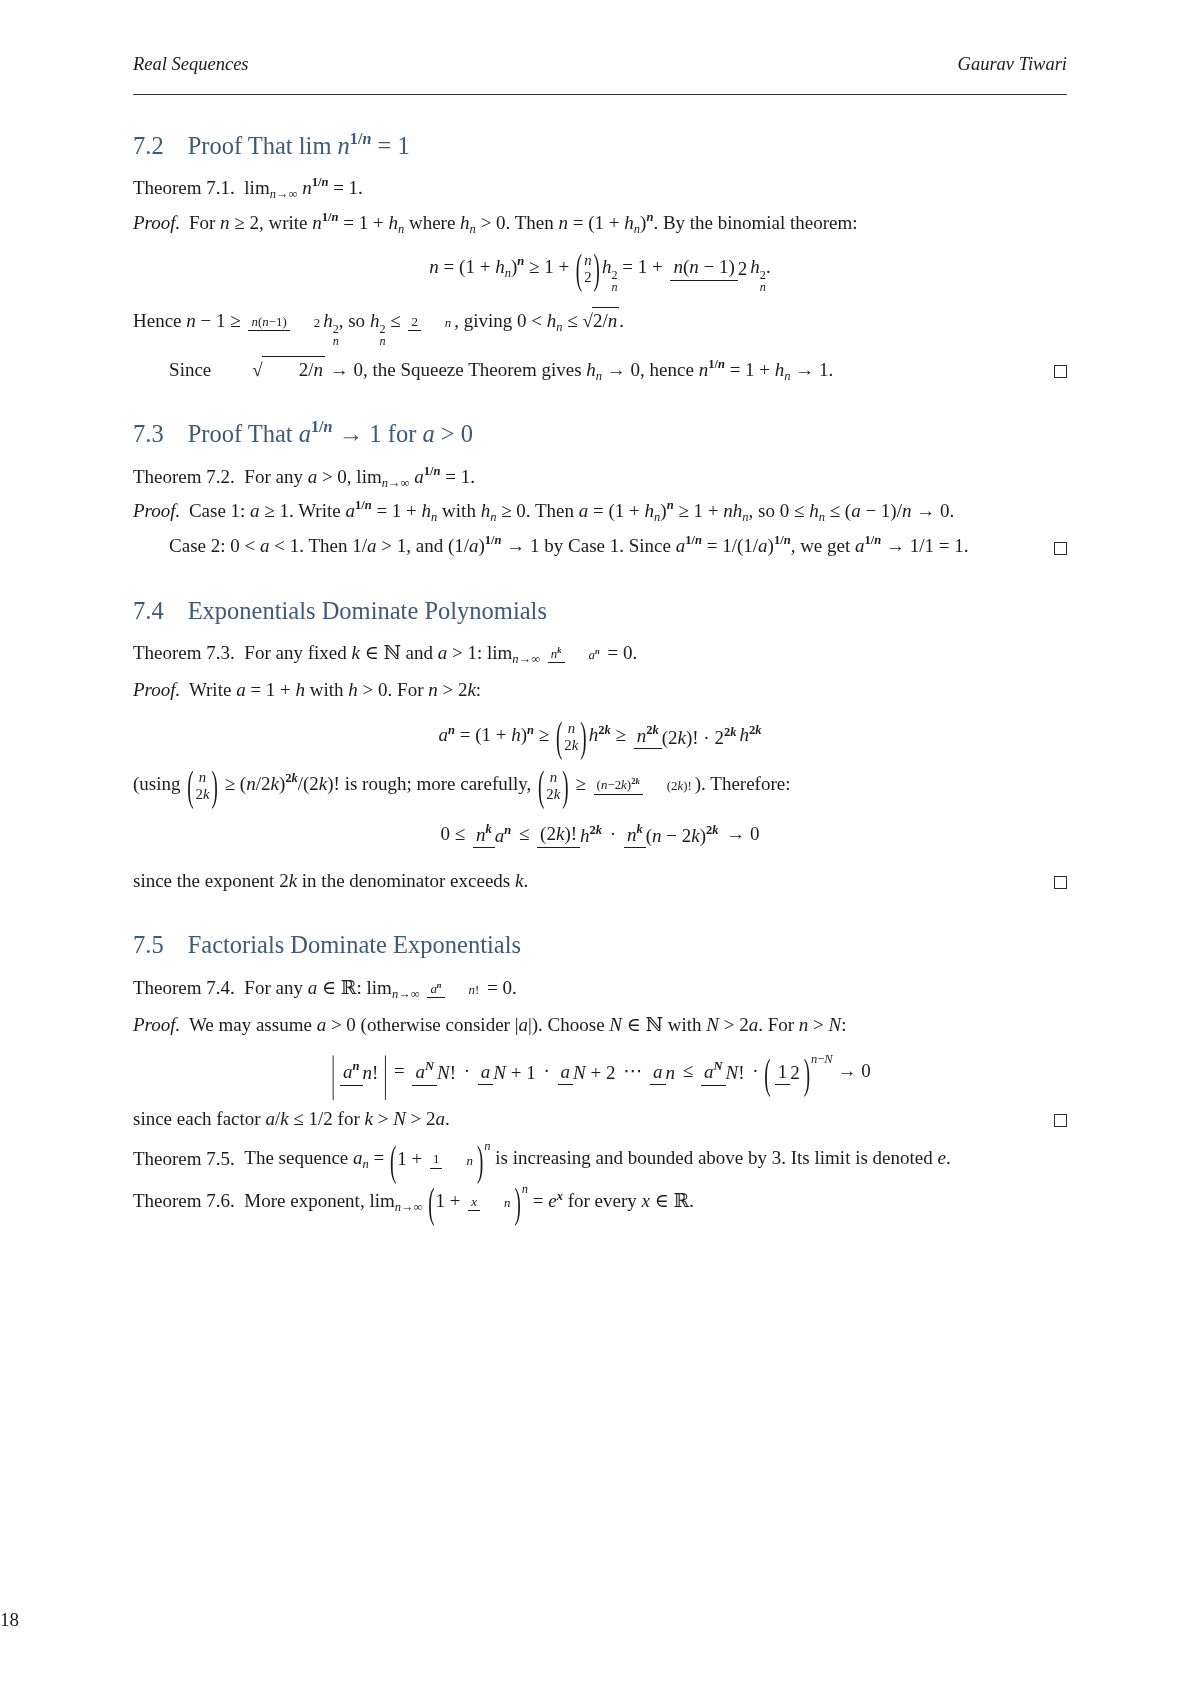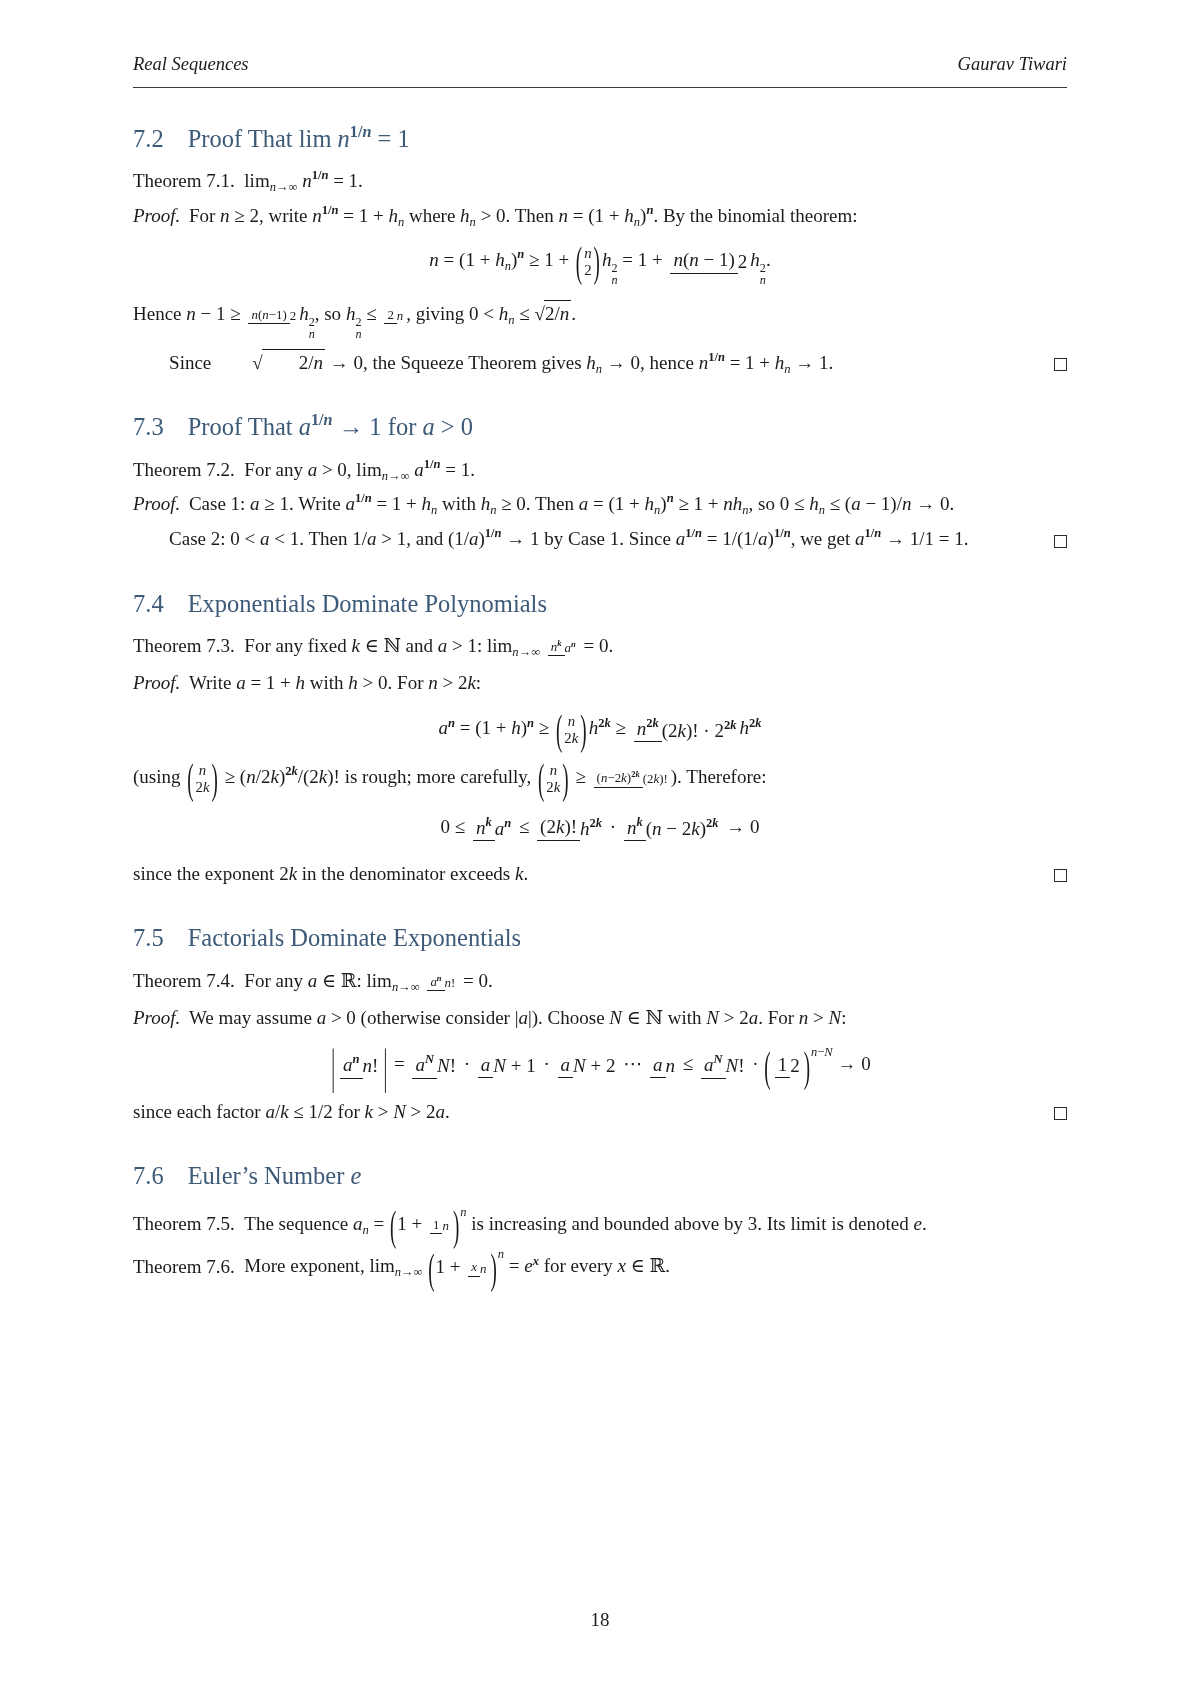--- a/index.html
+++ b/index.html
@@ -7,21 +7,21 @@
   body {
     width:1200px; height:1697px; overflow:hidden; position:relative;
     font-family:"Liberation Serif","DejaVu Serif",serif;
     color:var(--text,#1b1b1b);
     font-size:19px; line-height:1.4;
   }
   .page { padding:52px 133px 0 133px; position:relative; height:100%; }
 
   
   .hdr { display:flex; justify-content:space-between; font-style:italic;
-         font-size:18.5px; padding-bottom:9px; border-bottom:1.4px solid #3a3a3a; }
+         font-size:18.5px; padding-bottom:16px; border-bottom:1.4px solid #3a3a3a; }
 
   
   h2.h { color:var(--heading,#3d5a78); font-weight:normal; font-size:24.5px;
          line-height:1.2; margin:36px 0 15px 0; }
   h2.h .h-num { margin-right:24px; }
 
   p.para { margin:8px 0; }
   p.indent { text-indent:1.9em; }
   .qed-holder { position:relative; padding-right:24px; }
   .qed { position:absolute; right:0; bottom:5px; width:13px; height:13px;
@@ -36,34 +36,34 @@
   .m-link { color:var(--link,#3465a4); }
   .m-sup { font-size:0.66em; vertical-align:0.6em; line-height:1;font-weight:bold; }
   .m-sub { font-size:0.66em; vertical-align:-0.3em; line-height:1; }
   .m-hsup { font-size:0.66em; vertical-align:1.15em; line-height:1; }
   .m-ss { display:inline-flex; flex-direction:column; align-items:flex-start;
           font-size:0.64em; line-height:1.02; vertical-align:-0.45em; }
   .m-frac { display:inline-flex; flex-direction:row; align-items:center;
             vertical-align:middle; line-height:1.2; margin:6px 3px; text-align:center; }
   .m-num { border-bottom:1.3px solid currentColor; padding:0 3px 1px 3px; }
   .m-den { padding-top:1px; }
-  .m-sfrac { font-size:0.68em; line-height:1.12; }
+  .m-sfrac { font-size:0.68em; line-height:1.12;gap:24px; }
   .m-binom { display:inline-flex; align-items:center; vertical-align:middle; margin:0 1px; }
   .m-bstack { display:inline-flex; flex-direction:column; align-items:center;
               font-size:0.78em; line-height:1.12; padding:0 1px; }
   .m-bigp { display:inline-block; transform:scaleY(2.25) scaleX(1.0);
             font-weight:300; line-height:1; margin:0 1px; }
   .m-pgroup { display:inline-flex; align-items:center; vertical-align:middle; }
   .m-bigbar { display:inline-block; transform:scaleY(2.5); font-weight:300;
               line-height:1; margin:0 2px; }
   .m-sqrt { display:inline-flex; align-items:baseline; }
   .m-rad { margin-right:-1px; }
   .m-radicand { border-top:1.3px solid currentColor; padding:0 2px 0 1px; }
 
-  .footer { position:absolute; left:0; right:0; bottom:63px; text-align:center;
+  .footer { position:absolute; left:0; right:0; bottom:63px; text-align:left;
             font-size:19px; }
 </style>
 </head>
 <body>
 
 <div class="page">
 
   <div class="hdr">
     <span>Real Sequences</span>
     <span>Gaurav Tiwari</span>
@@ -222,23 +222,20 @@
             </span></span>
           <span class="m-bigp">)</span>
         </span><span class="m-hsup"><span class="m-i">n</span><span class="m-r">−</span><span class="m-i">N</span></span><span class="m-r"> → 0</span></div>
     <p class="para qed-holder">
       <span><span class="m-r">since each factor </span><span class="m-i">a</span><span class="m-r">/</span><span class="m-i">k</span><span class="m-r"> ≤ 1/2 for </span><span class="m-i">k</span><span class="m-r"> &gt; </span><span class="m-i">N</span><span class="m-r"> &gt; 2</span><span class="m-i">a</span><span class="m-r">.</span></span>
       <span class="qed"></span>
     </p>
   </section>
 
   <section>
-    <h2 class="h">
-      <span class="h-num">7.6</span><span class="h-title"><span class="m-r">Euler’s Number </span><span class="m-i">e</span></span>
-    </h2>
     <p class="para"><span class="m-lb">Theorem 7.5.</span><span class="m-r">The sequence </span><span class="m-i">a</span><span class="m-sub"><span class="m-i">n</span></span><span class="m-r"> = </span><span class="m-pgroup">
           <span class="m-bigp">(</span>
           <span class="m-pinner"><span class="m-r">1 + </span><span class="m-frac m-sfrac">
               <span class="m-num"><span class="m-r">1</span></span>
               <span class="m-den"><span class="m-i">n</span></span>
             </span></span>
           <span class="m-bigp">)</span>
         </span><span class="m-hsup"><span class="m-i">n</span></span><span class="m-r"> is increasing and bounded above by 3.  Its limit is denoted </span><span class="m-i">e</span><span class="m-r">.</span></p>
     <p class="para"><span class="m-lb">Theorem 7.6.</span><span class="m-r">More exponent, lim</span><span class="m-sub"><span class="m-i">n</span><span class="m-r">→∞</span></span><span class="m-r"> </span><span class="m-pgroup">
           <span class="m-bigp">(</span>

